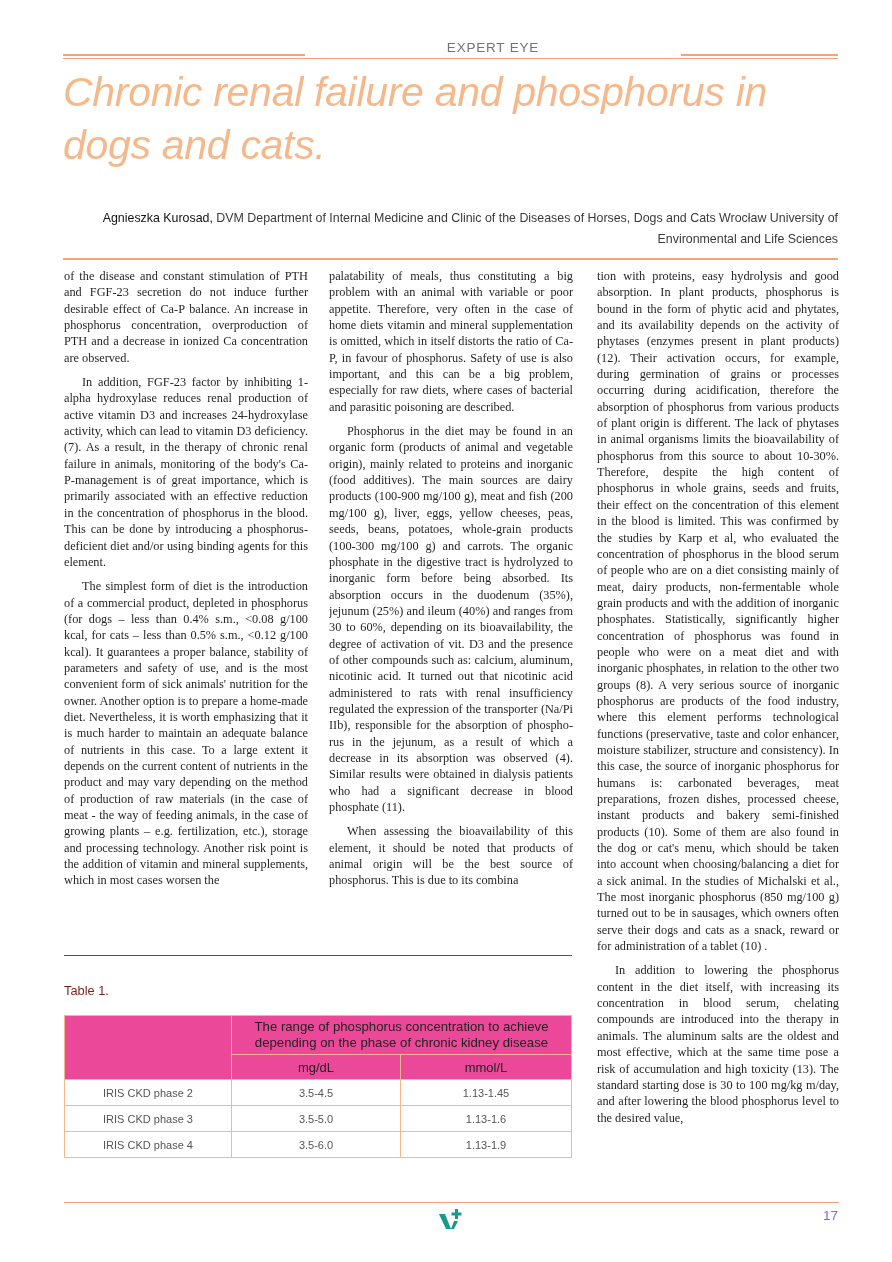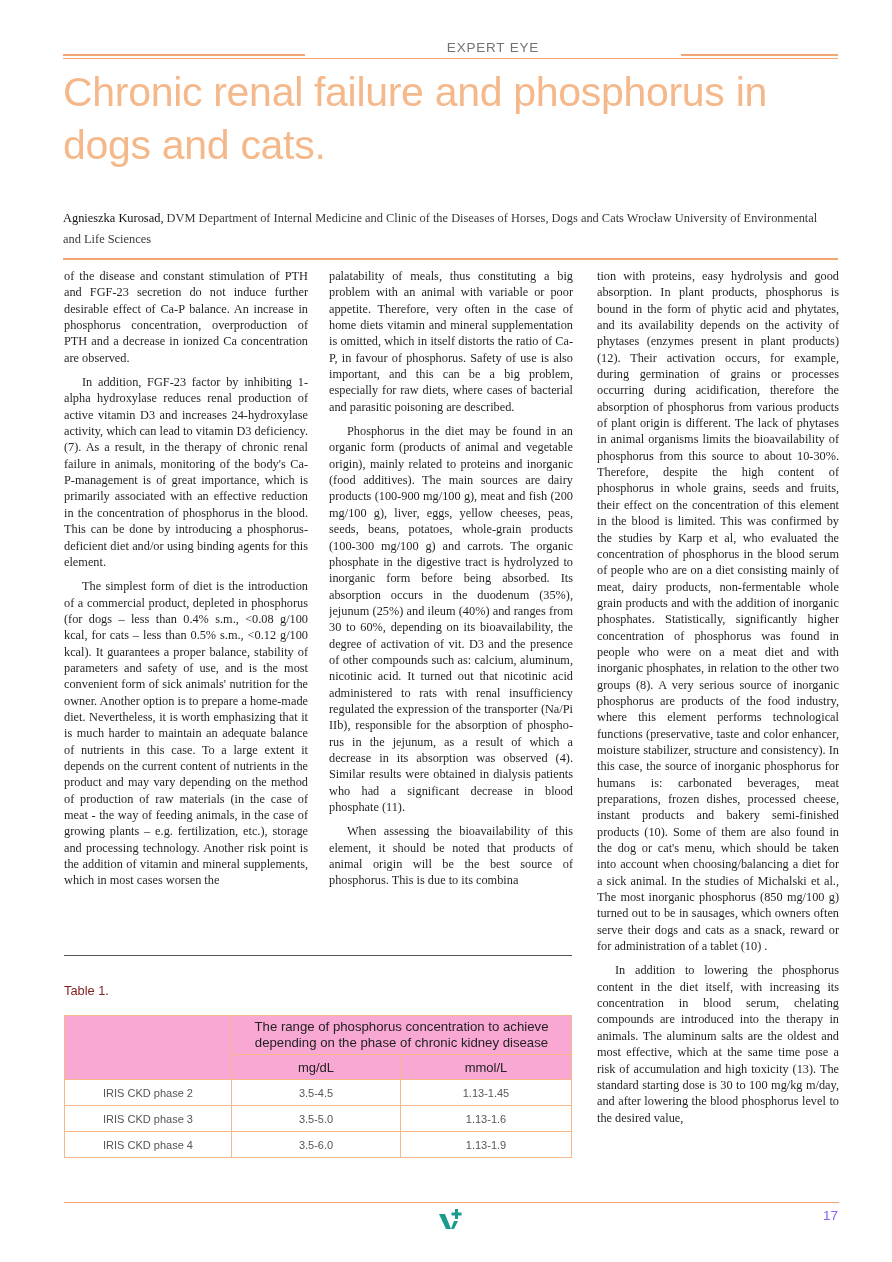--- a/index.html
+++ b/index.html
@@ -10,46 +10,46 @@
   .section-header .line-thick { position: absolute; top: 14px; height: 2px; background: #f2a676; }
   .section-header .line-thick.left { left: 0; width: 242px; }
   .section-header .line-thick.right { left: 618px; width: 157px; }
   .section-header .line-thin { position: absolute; left: 0; right: 0; top: 18px; height: 1px; background: #f2a676; }
   .section-header .label { position: absolute; left: 242px; width: 376px; top: 0; text-align: center;
       font-family: "Liberation Sans", "DejaVu Sans", sans-serif; font-size: 13.5px; letter-spacing: 0.8px;
       color: #737373; font-weight: normal; }
 
   .title { position: absolute; left: 63px; top: 66px; width: 780px; margin: 0;
       font-family: "Liberation Sans", "DejaVu Sans", sans-serif; font-weight: normal;
-      font-size: 41px; line-height: 53px; color: #f5b88a; letter-spacing: -0.3px; }
+      font-size: 41px; line-height: 53px; color: #f5b88a; letter-spacing: -0.3px; font-style: italic; }
 
   .byline { position: absolute; left: 63px; top: 208px; width: 775px;
-      font-family: Liberation Serif, serif; font-size: 12.4px; line-height: 21px;
-      color: #3a3a3a; }
+      font-family: Liberation Sans, sans-serif; font-size: 12.4px; line-height: 21px;
+      color: #3a3a3a; text-align: right; }
   .byline .author { color: #111; }
   .byline-rule { position: absolute; left: 63px; top: 258px; width: 775px; height: 2px; background: #f2a676; }
 
   .col { position: absolute; top: 268px; width: 244px; font-size: 12.3px; line-height: 16.35px;
       text-align: justify; hyphens: manual; color: #231f20; }
   .col p { margin: 0 0 8px 0; text-indent: 18px; }
   .col p.cont { text-indent: 0; }
   .col1 { left: 64px; height: 675px; overflow: hidden; }
   .col2 { left: 329px; height: 675px; overflow: hidden; }
   .col3 { left: 597px; width: 242px; height: 930px; overflow: hidden; }
 
   .table-rule { position: absolute; left: 64px; top: 955px; width: 508px; height: 1px; background: #555; }
   .table-caption { position: absolute; left: 64px; top: 970px; width: 510px;
       font-family: "Liberation Sans", "DejaVu Sans", sans-serif; font-size: 12.8px; line-height: 17px; color: #333; }
   .table-caption .num { position: absolute; left: 0; top: 0; color: #7f1d1d; margin-top: 12px; }
   .table-caption .text { margin-left: 63px; display: block; }
 
   table.iris { position: absolute; left: 64px; top: 1015px; width: 508px; border-collapse: collapse;
       font-family: "Liberation Sans", "DejaVu Sans", sans-serif; }
   table.iris td, table.iris th { border: 1.5px solid #f5b88a; text-align: center; font-weight: normal; }
-  table.iris thead th { background: #f9a8d4; color: #222; }
+  table.iris thead th { background: #ec4899; color: #222; }
   table.iris thead th.group { font-size: 13.2px; line-height: 16px; padding: 3px 4px 3px; }
   table.iris thead th.unit { font-size: 13px; height: 24px; padding: 0; }
   table.iris tbody td { font-size: 11px; color: #555; height: 25px; padding: 0; background: #fff; }
   table.iris tbody td.phase { width: 166px; }
   table.iris tbody td.mg { width: 168px; text-align: center; }
 
   .footer-rule { position: absolute; left: 64px; top: 1202px; width: 775px; height: 1px; background: #f2a676; }
   .logo { position: absolute; left: 437px; top: 1207px; width: 26px; height: 26px; }
   .page-number { position: absolute; left: 800px; top: 1208px; width: 38px; text-align: right;
       font-family: "Liberation Sans", "DejaVu Sans", sans-serif; font-size: 13.5px; color: #8b5cf6; }

